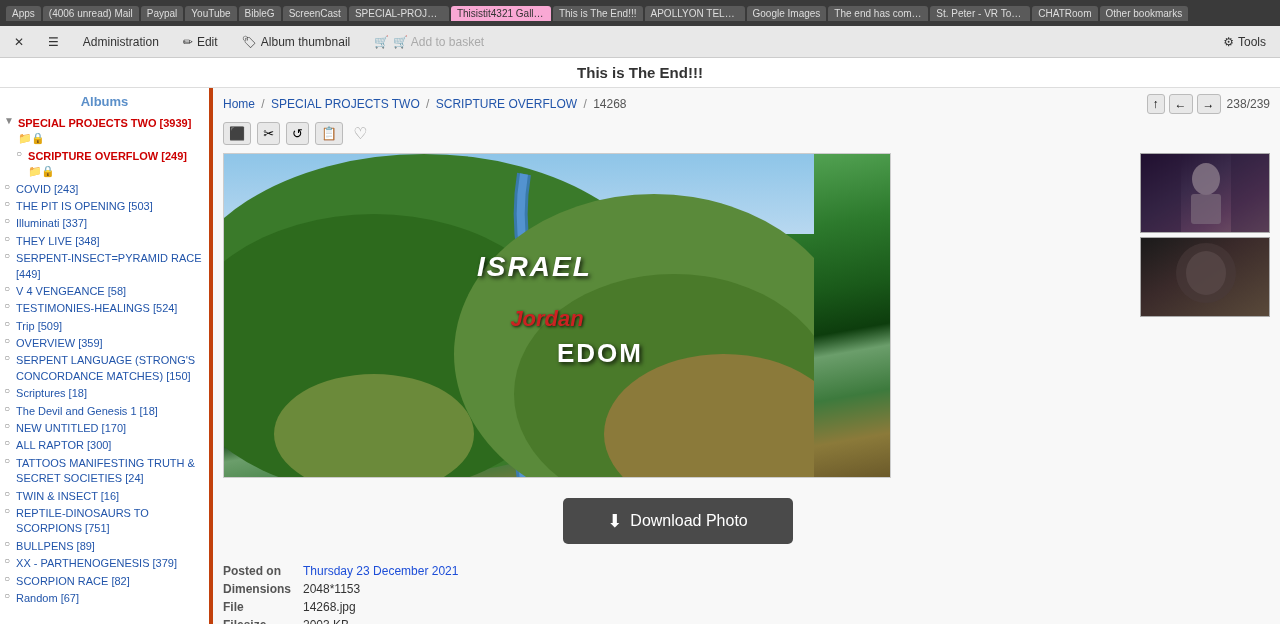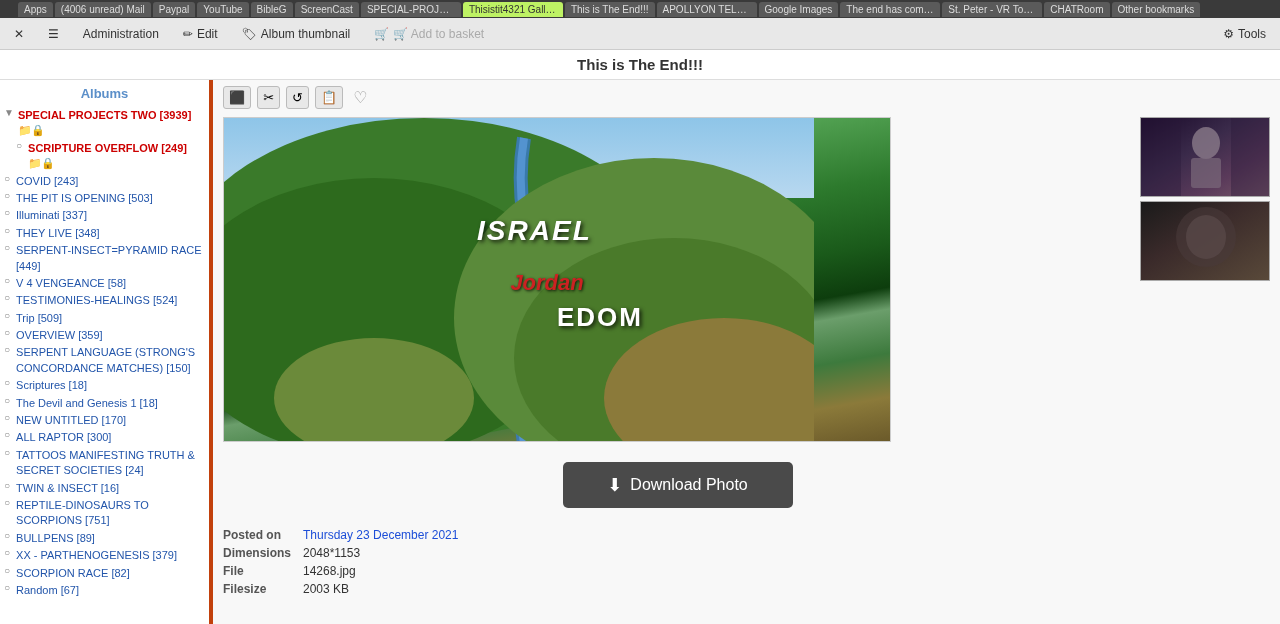--- a/index.html
+++ b/index.html
@@ -1,22 +1,22 @@
 <!DOCTYPE html>
 <html><head>
   <meta charset="utf-8">
   <style>
     * { margin: 0; padding: 0; box-sizing: border-box; }
     body { font-family: Arial, sans-serif; font-size: 12px; background: #f0f0f0; color: #333; width: 1280px; height: 624px; overflow: hidden; }
 
     
-    .browser-bar { background: #3a3a3a; height: 18px; display: flex; align-items: center; padding: 0 18px; gap: 4px; text-align: center; }
+    .browser-bar { background: #3a3a3a; height: 26px; display: flex; align-items: center; padding: 0 6px; gap: 4px; text-align: center; }
     .browser-tabs { display: flex; gap: 2px; align-items: center; flex-wrap: nowrap; overflow: hidden; }
     .browser-tab { background: #5a5a5a; color: #ddd; font-size: 10px; padding: 2px 6px; border-radius: 3px 3px 0 0; white-space: nowrap; max-width: 100px; overflow: hidden; text-overflow: ellipsis; }
-    .browser-tab.active { background: #bef264; color: #333; }
+    .browser-tab.active { background: #f9a8d4; color: #333; }
 
     
     .admin-bar { background: #e8e8e8; border-bottom: 1px solid #ccc; height: 32px; display: flex; align-items: center; padding: 0 8px; gap: 12px; }
     .admin-bar-btn { display: flex; align-items: center; gap: 4px; cursor: pointer; color: #333; font-size: 12px; padding: 3px 6px; border-radius: 3px; }
     .admin-bar-btn.disabled { color: #aaa; cursor: default; }
     .admin-bar-right { margin-left: auto; }
 
     
     .page-title-bar { background: #fff; border-bottom: 1px solid #ddd; height: 30px; display: flex; align-items: center; justify-content: center; }
     .page-title-bar h1 { font-size: 15px; font-weight: bold; color: #333; }
@@ -233,20 +233,39 @@
         <span class="sidebar-item">SCORPION RACE [82]</span>
       </div>
       <div class="sidebar-section">
         <span class="sidebar-bullet">○</span>
         <span class="sidebar-item">Random [67]</span>
       </div>
   </div>
 
   <div class="content">
 
+    <div class="breadcrumb">
+      <div>
+        <a href="#">Home</a>
+        <span class="breadcrumb-sep">/</span>
+        <a href="#">SPECIAL PROJECTS TWO</a>
+        <span class="breadcrumb-sep">/</span>
+        <a href="#">SCRIPTURE OVERFLOW</a>
+        <span class="breadcrumb-sep">/</span>
+        <span>14268</span>
+      </div>
+      <div style="display:flex; align-items:center; gap:6px;">
+        <div class="nav-arrows">
+          <button class="nav-arrow">↑</button>
+          <button class="nav-arrow">←</button>
+          <button class="nav-arrow">→</button>
+        </div>
+        <span class="photo-count">238/239</span>
+      </div>
+    </div>
 
     <div class="photo-toolbar">
       <button class="photo-tool-btn">⬛</button>
       <button class="photo-tool-btn">✂</button>
       <button class="photo-tool-btn">↺</button>
       <button class="photo-tool-btn">📋</button>
       <span class="heart-btn">♡</span>
     </div>
 
     <div class="photo-area">

